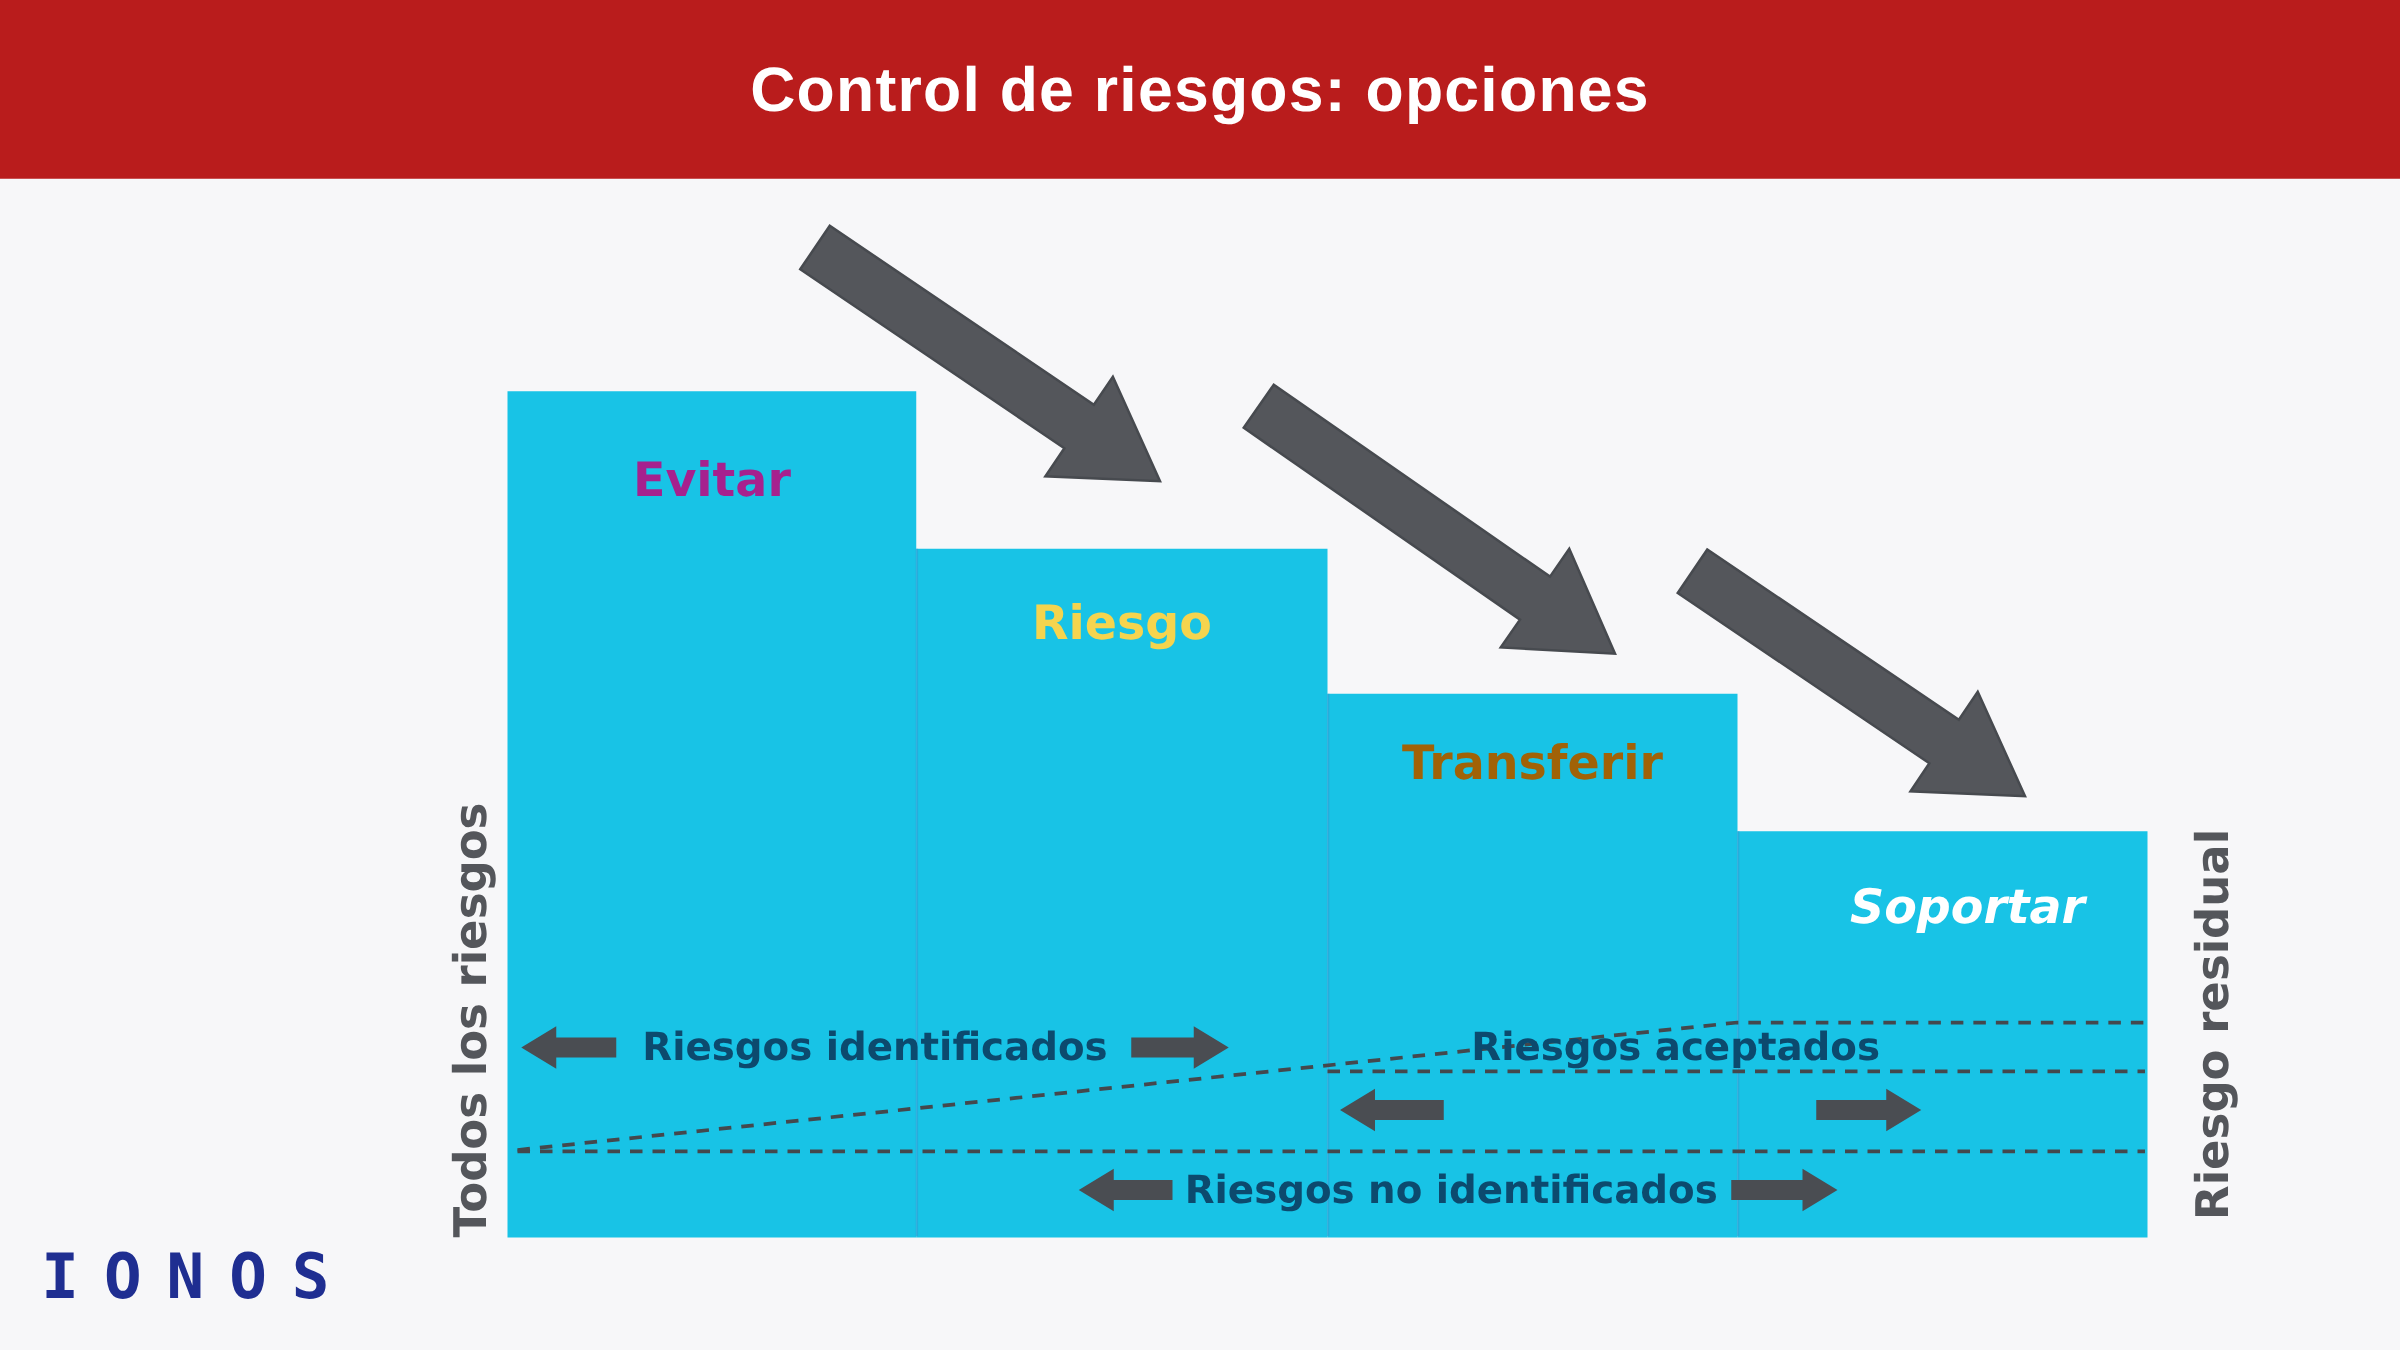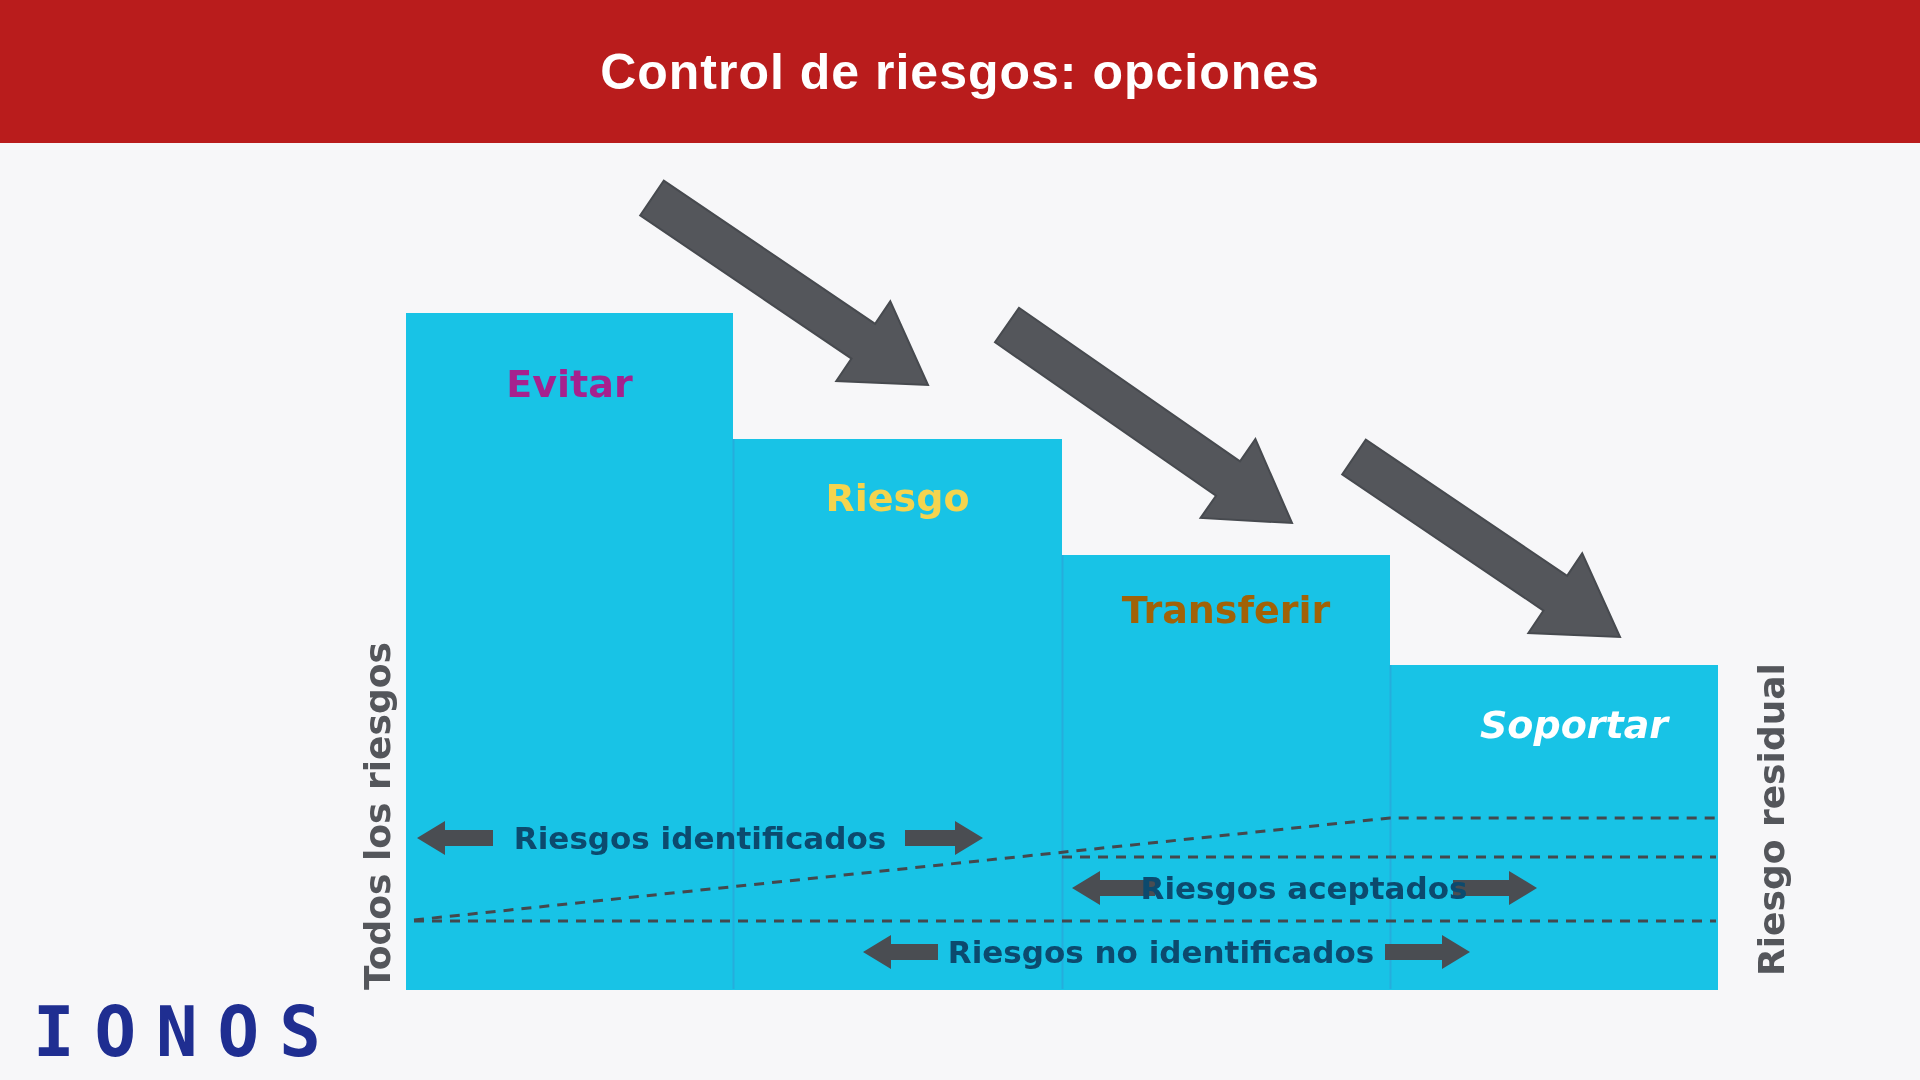--- a/index.html
+++ b/index.html
@@ -24,33 +24,33 @@
               font-family:"DejaVu Sans","Liberation Sans",sans-serif;}
   .step-label.s1{left:406px;top:362px;width:327px;}
   .step-label.s2{left:733px;top:476px;width:329px;}
   .step-label.s3{left:1062px;top:588px;width:328px;}
   .step-label.s4{left:1390px;top:703px;width:368px;font-style:italic;}
 
   
   .range-label{position:absolute;color:#0c4a6e;font-weight:bold;font-size:31px;text-align:center;
                font-family:"DejaVu Sans","Liberation Sans",sans-serif;white-space:nowrap;}
   .r1{left:500px;top:820px;width:400px;}
-  .r2{left:1104px;top:870px;width:400px;}
+  .r2{left:1104px;top:820px;width:400px;text-align:right;}
   .r3{left:941px;top:934px;width:440px;text-align:center;}
 
   
   .v-label{position:absolute;display:flex;align-items:center;justify-content:center;
            writing-mode:vertical-rl;transform:rotate(180deg);
            color:#54565B;font-weight:bold;font-size:36px;white-space:nowrap;
            font-family:"DejaVu Sans","Liberation Sans",sans-serif;}
   .v-left{left:350px;top:642px;width:54px;height:348px;}
   .v-right{left:1744px;top:650px;width:54px;height:340px;}
 
   
-  .logo{position:absolute;left:33px;top:992px;font-size:69px;font-weight:bold;
+  .logo{position:absolute;left:33px;top:992px;font-size:50px;font-weight:bold;
         letter-spacing:20px;color:#1F2E91;font-family:"DejaVu Sans Mono","Liberation Mono",monospace;}
 
   
   .overlay{position:absolute;left:0;top:0;width:1920px;height:1080px;}
 </style>
 </head>
 <body>
 
 <div class="stage">
 

